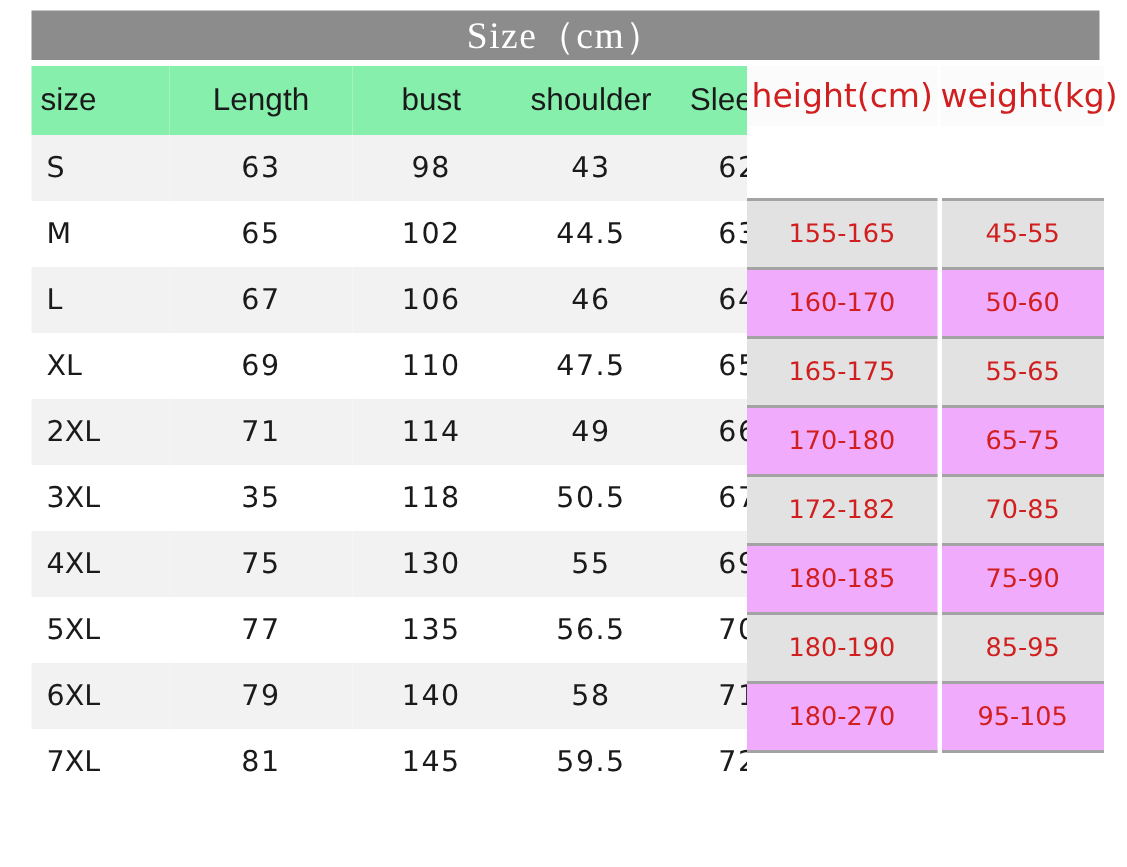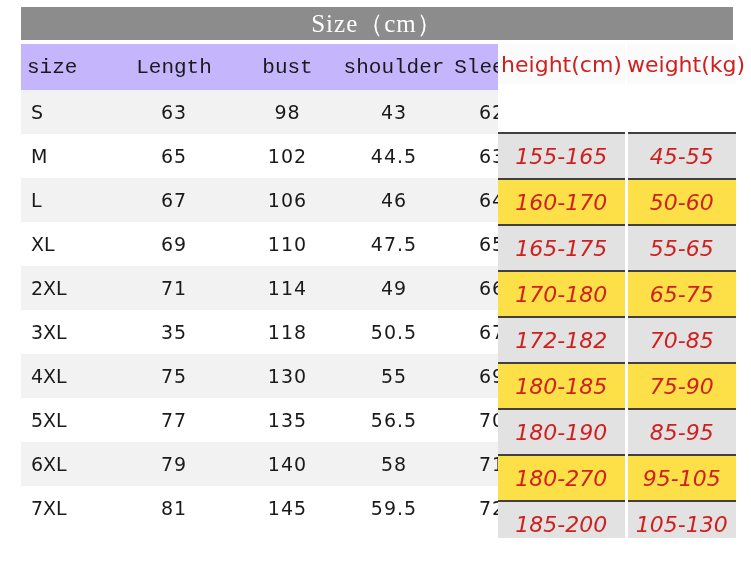--- a/index.html
+++ b/index.html
@@ -48,22 +48,22 @@
     border: none;
     height: 44px;
     text-align: center;
     vertical-align: middle;
     font-weight: normal;
     color: #1a1a1a;
   }
   #base-table thead th {
     height: 46px;
     font-size: 21px;
-    font-family: Liberation Mono, monospace;
-    background: #c4b5fd;
+    font-family: Liberation Sans, sans-serif;
+    background: #86efac;
   }
   #base-table tbody td {
     font-size: 19px;
     font-family: "DejaVu Sans", "Liberation Sans", sans-serif;
     letter-spacing: 1px;
   }
   #base-table tbody tr.stripe td {
     background: #f2f2f2;
   }
   #base-table tbody tr.plain td {
@@ -116,28 +116,27 @@
     font-family: "DejaVu Sans", "Liberation Sans", sans-serif;
   }
   #overlay-table thead th {
     height: 40px;
     font-size: 22px;
     background: #fbfbfb;
     border-right: 2px solid #ffffff;
   }
   #overlay-table thead th:last-child { border-right: none; }
   #overlay-table tbody td {
-    font-size: 22px;
+    font-size: 17px;
     border-right: 3px solid #ffffff;
-    border-bottom: 2px solid #404040;
-    font-style: italic;
+    border-bottom: 2px solid #a3a3a3;
   }
   #overlay-table tbody td:last-child { border-right: none; }
   #overlay-table tbody tr.ov-stripe td { background: #e2e2e2; }
-  #overlay-table tbody tr.ov-plain  td { background: #fde047; }
+  #overlay-table tbody tr.ov-plain  td { background: #f0abfc; }
   #overlay-table tbody tr.ov-blank  td { background: #ffffff; height: 48px; }
   .ov-w-h { width: 127px; }
   .ov-w-w { width: 109px; }
 </style>
 </head>
 <body>
 
 <div id="page">
 
   <div id="title-bar">
@@ -277,21 +276,17 @@
           <td class="ov-w-w">75-90</td>
         </tr>
         <tr class="ov-stripe">
           <td class="ov-w-h">180-190</td>
           <td class="ov-w-w">85-95</td>
         </tr>
         <tr class="ov-plain">
           <td class="ov-w-h">180-270</td>
           <td class="ov-w-w">95-105</td>
         </tr>
-        <tr class="ov-stripe">
-          <td class="ov-w-h">185-200</td>
-          <td class="ov-w-w">105-130</td>
-        </tr>
       </tbody>
     </table>
   </div>
 
 </div>
 
 </body></html>

